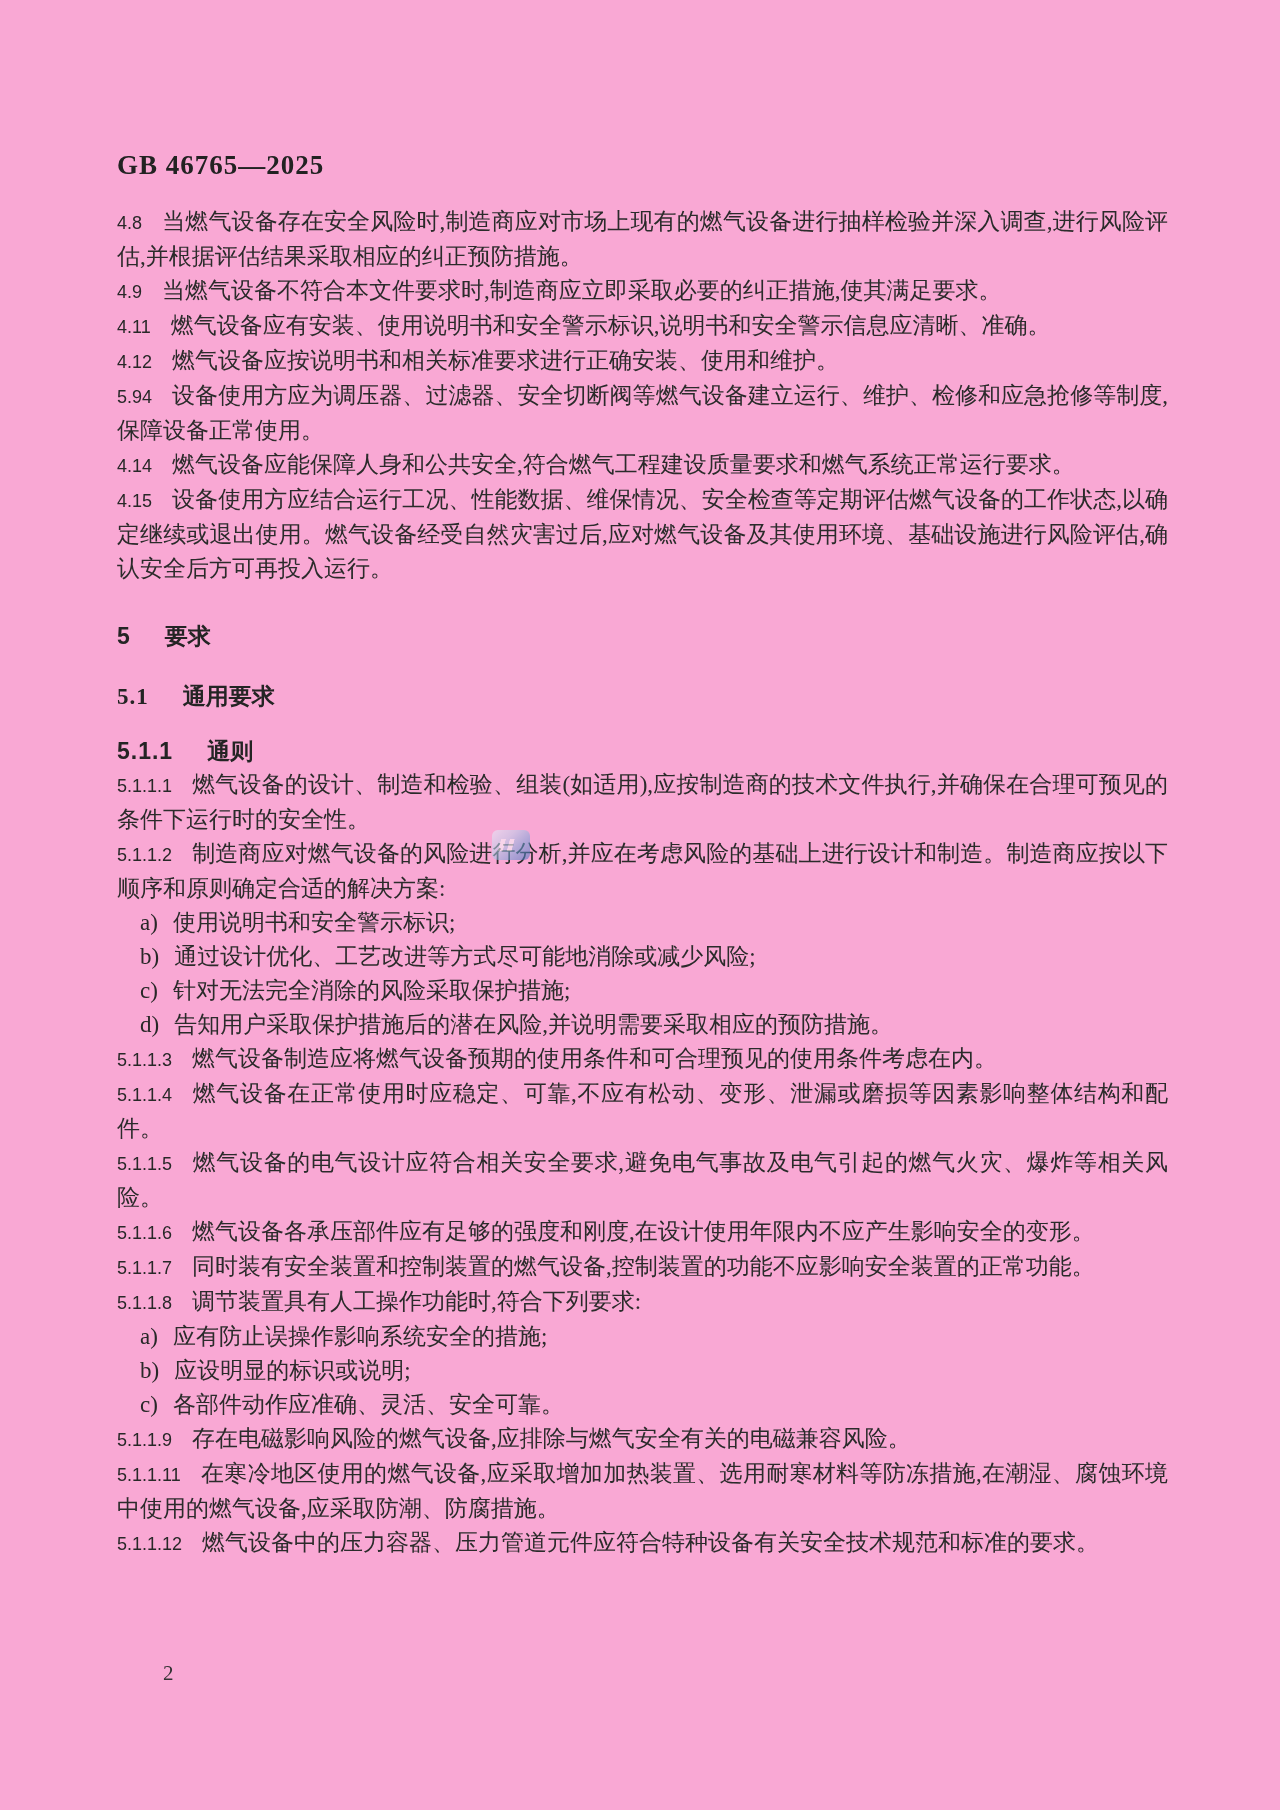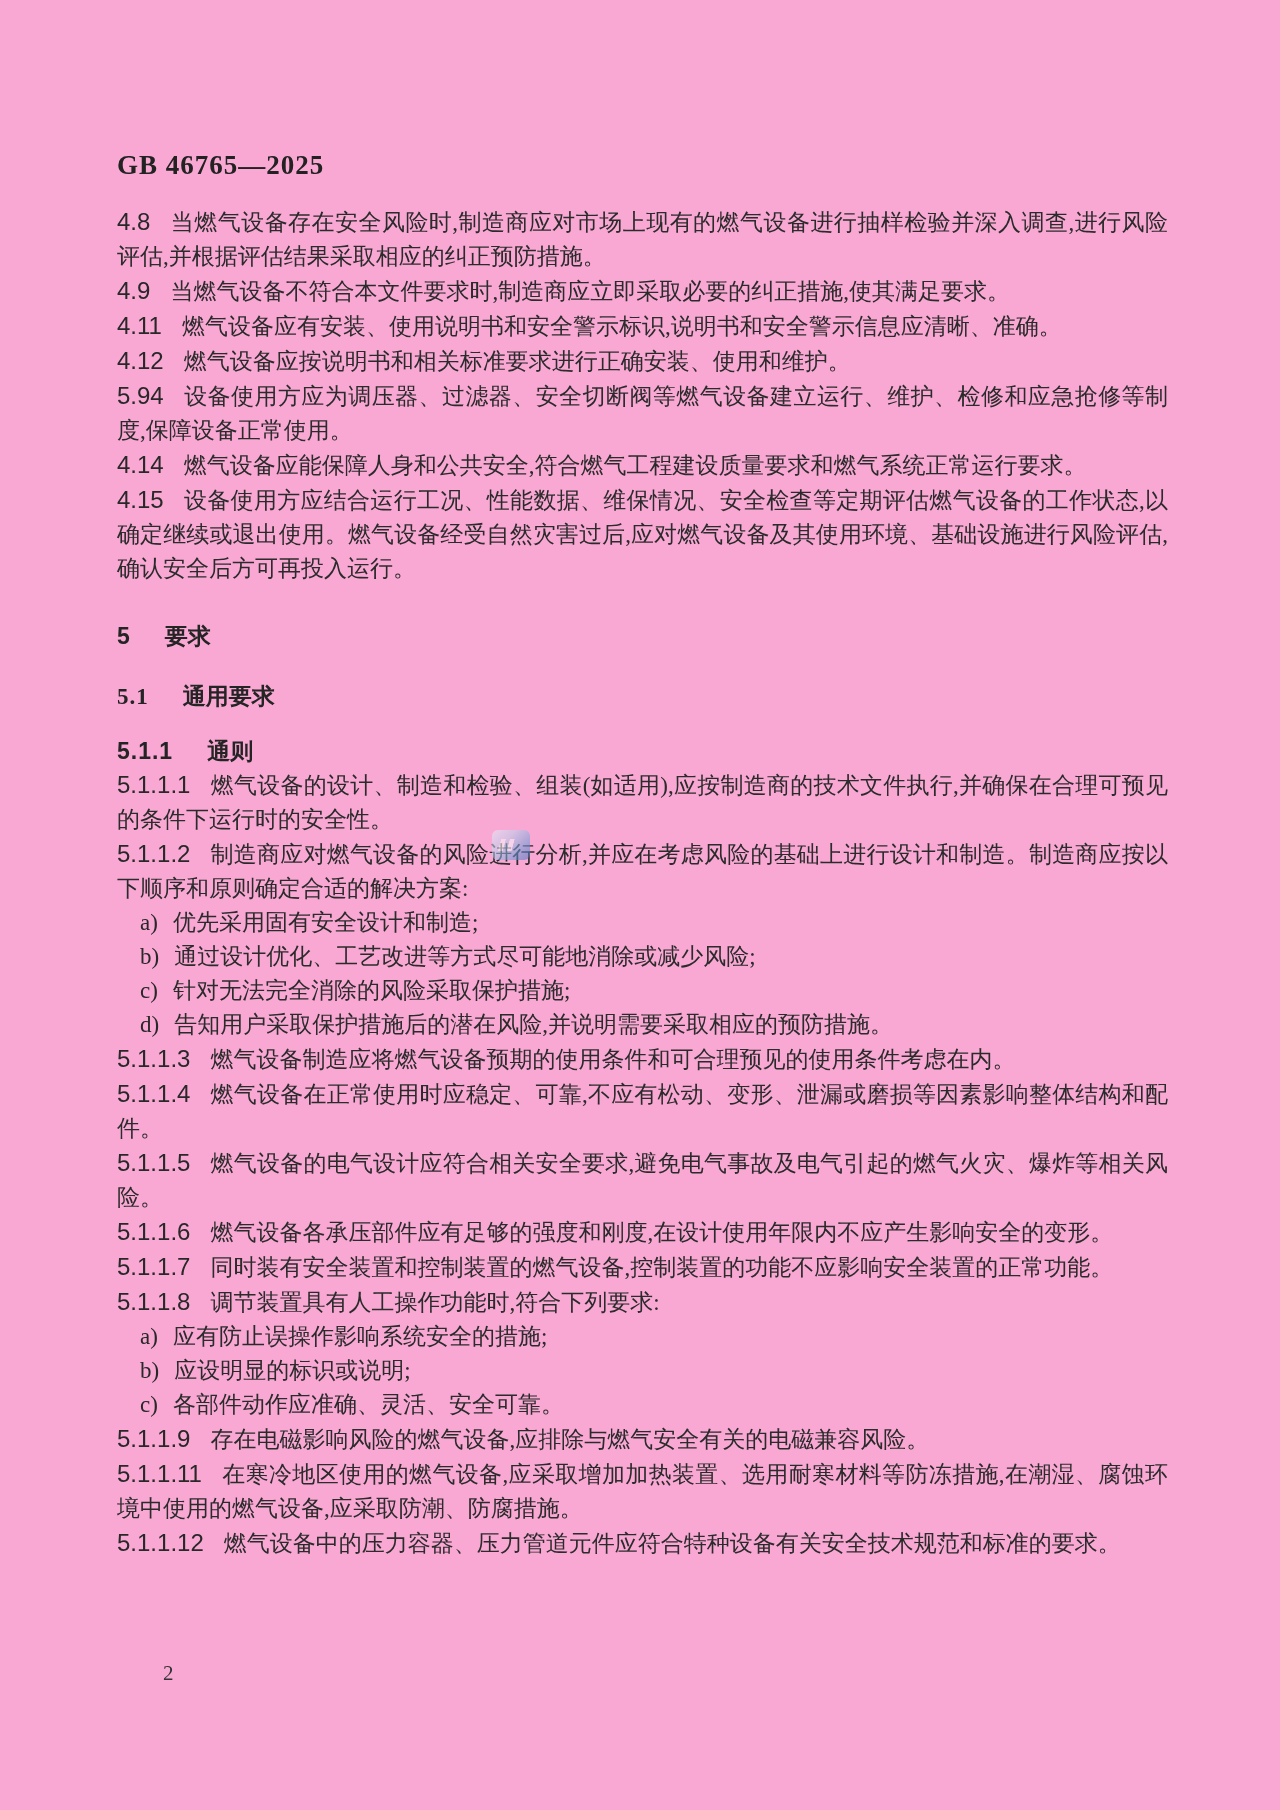--- a/index.html
+++ b/index.html
@@ -31,21 +31,21 @@
   }
   p.clause {
     margin: 0;
     font-size: 23px;
     line-height: 34px;
     text-align: justify;
     text-align-last: left;
   }
   span.cnum {
     font-family: "Liberation Sans", sans-serif;
-    font-size: 24px;
+    font-size: 18px;
     padding-right: 20px;
     white-space: nowrap;
     color: #282828;
   }
   p.listitem {
     margin: 0;
     padding-left: 23px;
     font-size: 23px;
     line-height: 34px;
     text-align: justify;
@@ -118,21 +118,21 @@
 
     <h2 class="sec sec1"><span class="hnum">5</span><span>要求</span></h2>
 
     <h3 class="sec sec2"><span class="hnum">5.1</span><span>通用要求</span></h3>
 
     <h4 class="sec sec3"><span class="hnum">5.1.1</span><span>通则</span></h4>
 
     <p class="clause after-head"><span class="cnum">5.1.1.1</span><span class="ctext">燃气设备的设计、制造和检验、组装(如适用),应按制造商的技术文件执行,并确保在合理可预见的条件下运行时的安全性。</span></p>
     <p class="clause"><span class="cnum">5.1.1.2</span><span class="ctext">制造商应对燃气设备的风险进行分析,并应在考虑风险的基础上进行设计和制造。制造商应按以下顺序和原则确定合适的解决方案:</span></p>
 
-    <p class="listitem"><span class="lmark">a)</span><span>优先采用固有安全设计和制造;</span></p>
+    <p class="listitem"><span class="lmark">a)</span><span>使用说明书和安全警示标识;</span></p>
     <p class="listitem"><span class="lmark">b)</span><span>通过设计优化、工艺改进等方式尽可能地消除或减少风险;</span></p>
     <p class="listitem"><span class="lmark">c)</span><span>针对无法完全消除的风险采取保护措施;</span></p>
     <p class="listitem"><span class="lmark">d)</span><span>告知用户采取保护措施后的潜在风险,并说明需要采取相应的预防措施。</span></p>
 
     <p class="clause"><span class="cnum">5.1.1.3</span><span class="ctext">燃气设备制造应将燃气设备预期的使用条件和可合理预见的使用条件考虑在内。</span></p>
     <p class="clause"><span class="cnum">5.1.1.4</span><span class="ctext">燃气设备在正常使用时应稳定、可靠,不应有松动、变形、泄漏或磨损等因素影响整体结构和配件。</span></p>
     <p class="clause"><span class="cnum">5.1.1.5</span><span class="ctext">燃气设备的电气设计应符合相关安全要求,避免电气事故及电气引起的燃气火灾、爆炸等相关风险。</span></p>
     <p class="clause"><span class="cnum">5.1.1.6</span><span class="ctext">燃气设备各承压部件应有足够的强度和刚度,在设计使用年限内不应产生影响安全的变形。</span></p>
     <p class="clause"><span class="cnum">5.1.1.7</span><span class="ctext">同时装有安全装置和控制装置的燃气设备,控制装置的功能不应影响安全装置的正常功能。</span></p>
     <p class="clause"><span class="cnum">5.1.1.8</span><span class="ctext">调节装置具有人工操作功能时,符合下列要求:</span></p>

